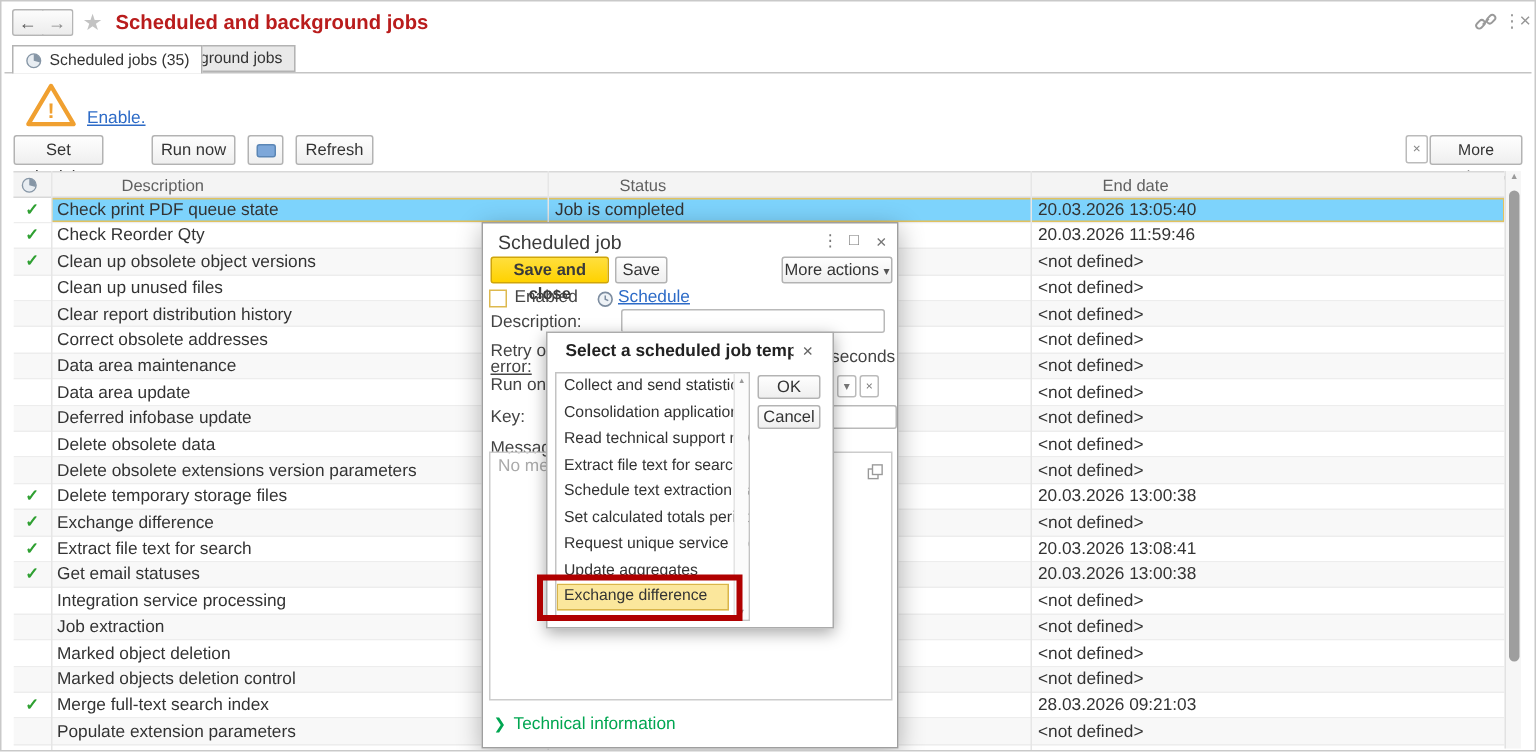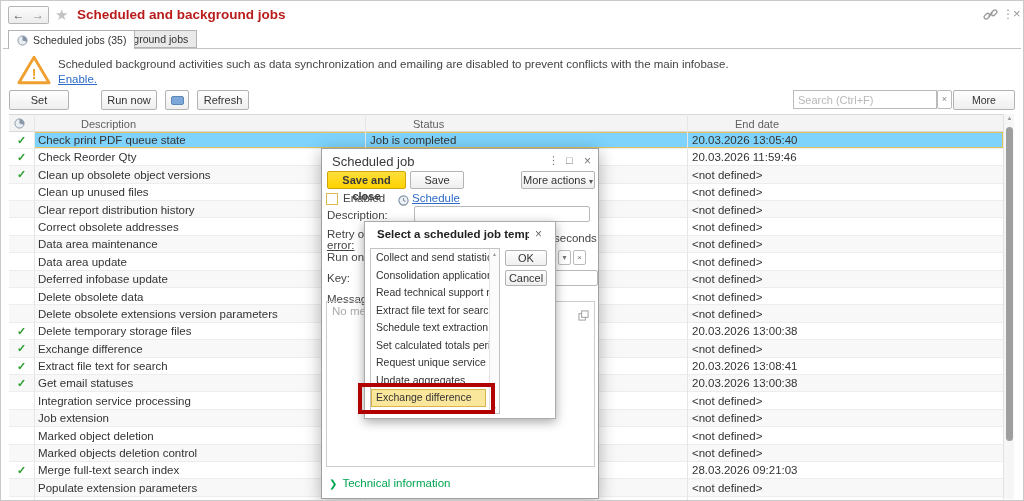--- a/index.html
+++ b/index.html
@@ -62,21 +62,21 @@
   .vscroll .up { position:absolute; top:1px; left:1px; font-size:6px; color:#9a9a9a; width:9px; text-align:center; }
   .vscroll .thumb { position:absolute; left:2px; top:13px; width:7px; height:314px; background:#9e9e9e; border-radius:4px; }
 
   
   .dialog { position:absolute; left:320px; top:147px; width:278px; height:351px; background:#fff; border:1px solid #9f9f9f; box-shadow:0 4px 16px rgba(0,0,0,.3); z-index:40; }
   .dlg-title { position:absolute; left:10px; top:5px; font-size:13px; color:#3a3a3a; }
   .dlg-ico { position:absolute; top:5px; color:#777; font-size:11px; cursor:pointer; }
   .dm1 { left:226px; } .dm2 { left:244px; } .dm3 { left:262px; font-size:12px; }
   .btn-yellow { position:absolute; border:1px solid #cfa50a; border-radius:2px; background:linear-gradient(#ffdf3d,#ffd200); font-weight:bold; font-size:11px; color:#3a3a3a; text-align:center; cursor:pointer; }
   .d-saveclose { left:5px; top:22px; width:79px; height:18px; line-height:16px; }
-  .d-save { left:88px; top:22px; width:54px; height:18px; position:absolute; line-height:16px; }
+  .d-save { left:88px; top:22px; width:35px; height:18px; position:absolute; line-height:16px; }
   .d-more { left:199px; top:22px; width:74px; height:18px; position:absolute; line-height:16px; font-size:10.5px; }
   .btn2 { border:1px solid #b3b3b3; border-radius:2px; background:linear-gradient(#fefefe,#efefef); font-size:11px; color:#333; text-align:center; cursor:pointer; }
   .d-check { position:absolute; left:4px; top:44px; width:12px; height:12px; border:1px solid #ddb94f; background:#fff; cursor:pointer; }
   .dlg-label { position:absolute; font-size:11.5px; color:#444; white-space:nowrap; }
   .d-enabled { left:21px; top:43px; }
   .d-clock { position:absolute; left:76px; top:43px; }
   .d-schedule { position:absolute; left:90px; top:43px; font-size:11.5px; }
   .d-desclabel { left:5px; top:60px; }
   .d-descinput { position:absolute; left:92px; top:57px; width:176px; height:16px; border:1px solid #b9b9b9; border-radius:2px; font-size:11px; padding:0 3px; font-family:"Liberation Sans",sans-serif; }
   .d-retry1 { left:5px; top:79px; } .d-retry2 { left:5px; top:90px;text-decoration:underline; }
@@ -143,29 +143,28 @@
   <div class="content-line"></div>
   <div class="content"></div>
 
   <div class="warn-tri">
     <svg width="34" height="32" viewBox="0 0 36 33">
       <path d="M18 3 L34 30 L2 30 Z" fill="none" stroke="#f0a030" stroke-width="3" stroke-linejoin="round"></path>
       <text x="18" y="26" text-anchor="middle" font-size="15" font-weight="bold" fill="#f0a030" font-family="Liberation Sans, sans-serif">!</text>
     </svg>
   </div>
   <div class="warn-text">
-    <span>Scheduled background activities such as data synchronization and emailing are disabled to prevent conflicts with the main infobase.</span><br>
+    <br>
     <span class="link">Enable.</span>
   </div>
 
   <div class="btn b-schedule">Set schedule...</div>
   <div class="btn b-runnow">Run now</div>
   <div class="btn b-pic"><span class="pic-glyph"></span></div>
   <div class="btn b-refresh">Refresh</div>
-  <input class="search-input" placeholder="Search (Ctrl+F)" style="">
   <div class="b-clear">×</div>
   <div class="btn b-moreactions">
     <span>More actions</span><span class="dd-arrow">▾</span>
   </div>
 
   <div class="thead">
     <svg style="position:absolute;left:5px;top:3px" width="11" height="11" viewBox="0 0 12 12">
       <circle cx="6" cy="6" r="5" fill="#e8edf2" stroke="#8696a6"></circle>
       <path d="M6 6 L6 1 A5 5 0 0 1 10.7 7.3 Z" fill="#8696a6"></path>
     </svg>
@@ -301,21 +300,21 @@
         <div class="cell-check"></div>
         <div class="row-main">
           <span class="c-desc">Integration service processing</span>
           <span class="c-status"></span>
           <span class="c-end">&lt;not defined&gt;</span>
         </div>
       </div>
       <div class="trow alt">
         <div class="cell-check"></div>
         <div class="row-main">
-          <span class="c-desc">Job extension</span>
+          <span class="c-desc">Job extraction</span>
           <span class="c-status"></span>
           <span class="c-end">&lt;not defined&gt;</span>
         </div>
       </div>
       <div class="trow">
         <div class="cell-check"></div>
         <div class="row-main">
           <span class="c-desc">Marked object deletion</span>
           <span class="c-status"></span>
           <span class="c-end">&lt;not defined&gt;</span>

